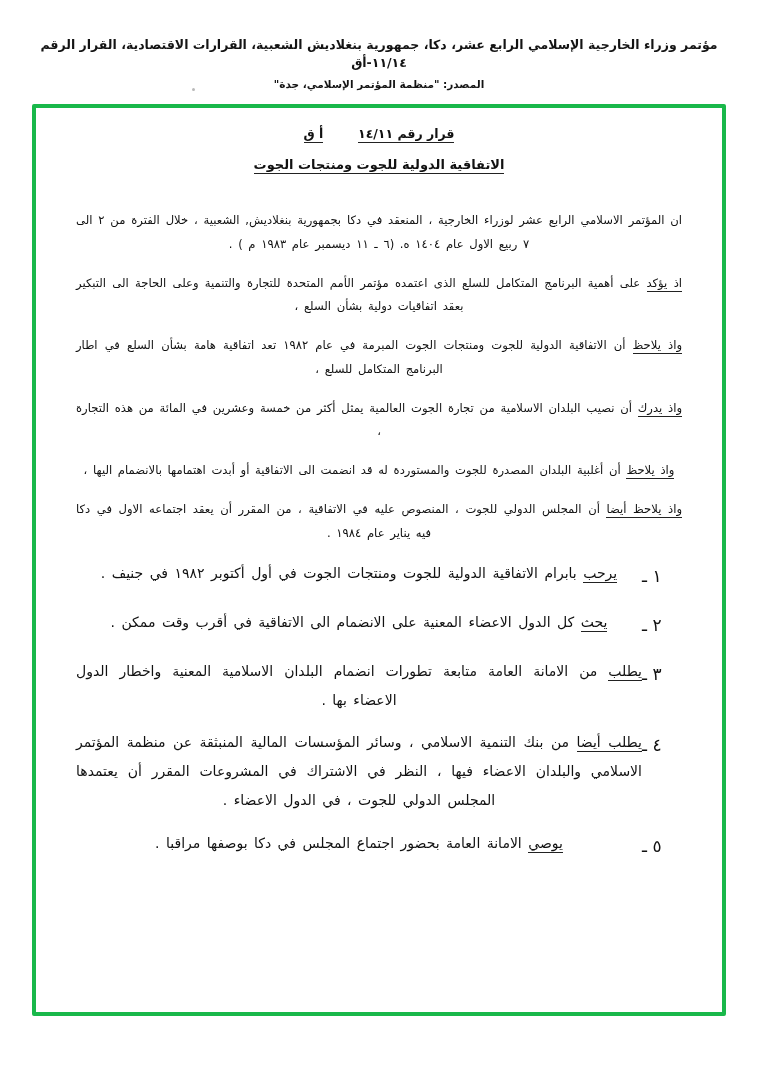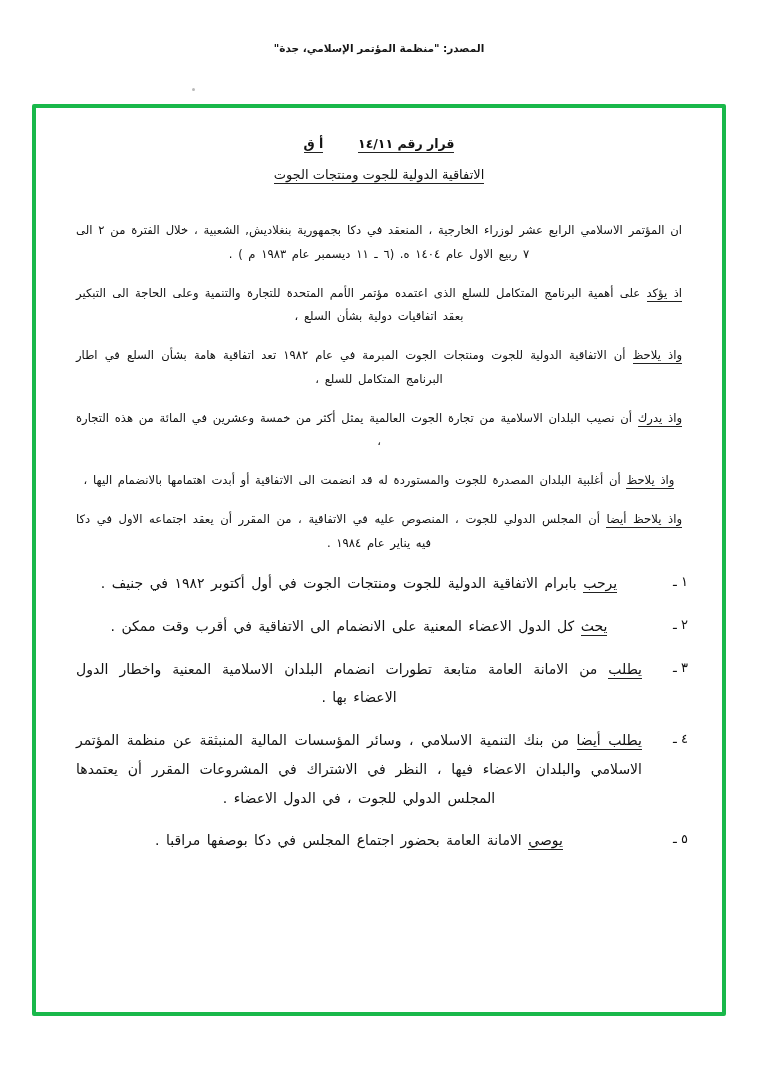--- a/index.html
+++ b/index.html
@@ -59,31 +59,30 @@
     inset: 0;
     padding: 18px 34px 10px 34px;
     box-sizing: border-box;
   }
 
   
   .res-no {
     text-align: center;
     font-size: 12.5px;
     font-weight: bold;
-    margin-top: 10px;
     letter-spacing: 1px;
   }
   .res-no span.u {
     border-bottom: 1px solid #222;
     padding-bottom: 1px;
   }
   .res-title {
     text-align: center;
     font-size: 13px;
-    font-weight: normal;
+    font-weight: bold;
     margin-top: 16px;
     letter-spacing: 1.2px;
   }
   .res-title span.u {
     border-bottom: 1px solid #222;
     padding-bottom: 1px;
   }
 
   p.para {
     font-size: 11.6px;
@@ -110,23 +109,23 @@
     padding: 0;
   }
   ol.clauses li {
     display: flex;
     flex-direction: row;
     align-items: flex-start;
     margin-top: 14px;
   }
   .cl-num {
     flex: 0 0 46px;
-    font-size: 13px;
+    font-size: 17px;
     line-height: 2.05;
-    text-align: right;
+    text-align: left;
     white-space: nowrap;
     letter-spacing: 1px;
   }
   .cl-text {
     flex: 1 1 auto;
     font-size: 14px;
     line-height: 2.05;
     text-align: justify;
     text-align-last: center;
     letter-spacing: 0.6px;
@@ -146,20 +145,21 @@
     background: #b9b9b9;
     border-radius: 50%;
   }
 </style>
 </head>
 <body>
 
 <div class="page">
 
   <div class="doc-header">
+    <div class="line1">مؤتمر وزراء الخارجية الإسلامي الرابع عشر، دكا، جمهورية بنغلاديش الشعبية، القرارات الاقتصادية، القرار الرقم ١١/١٤-أق</div>
     <div class="line2">المصدر: "منظمة المؤتمر الإسلامي، جدة"</div>
   </div>
 
   <div class="speck" style="left:192px; top:88px;"></div>
 
   <div class="frame">
     <div class="frame-inner">
 
       <div class="res-no">
         <span class="u">قرار رقم ١٤/١١</span>

